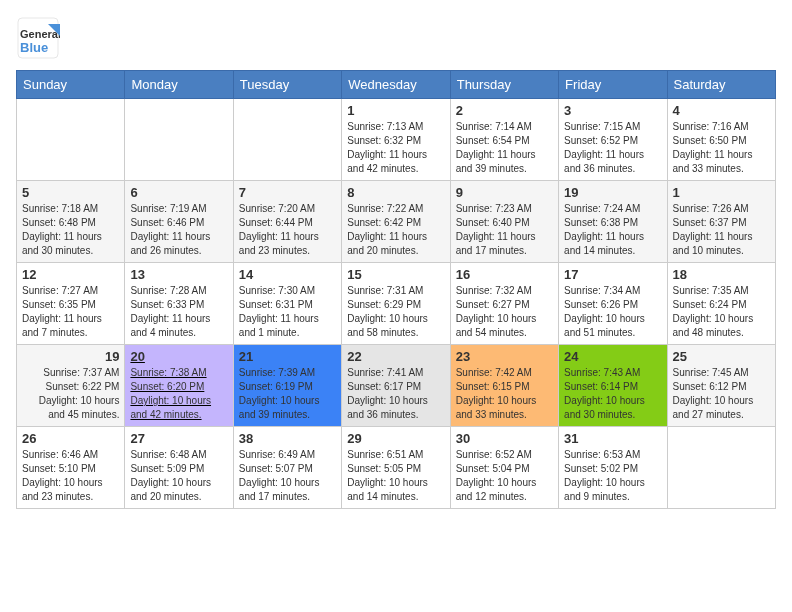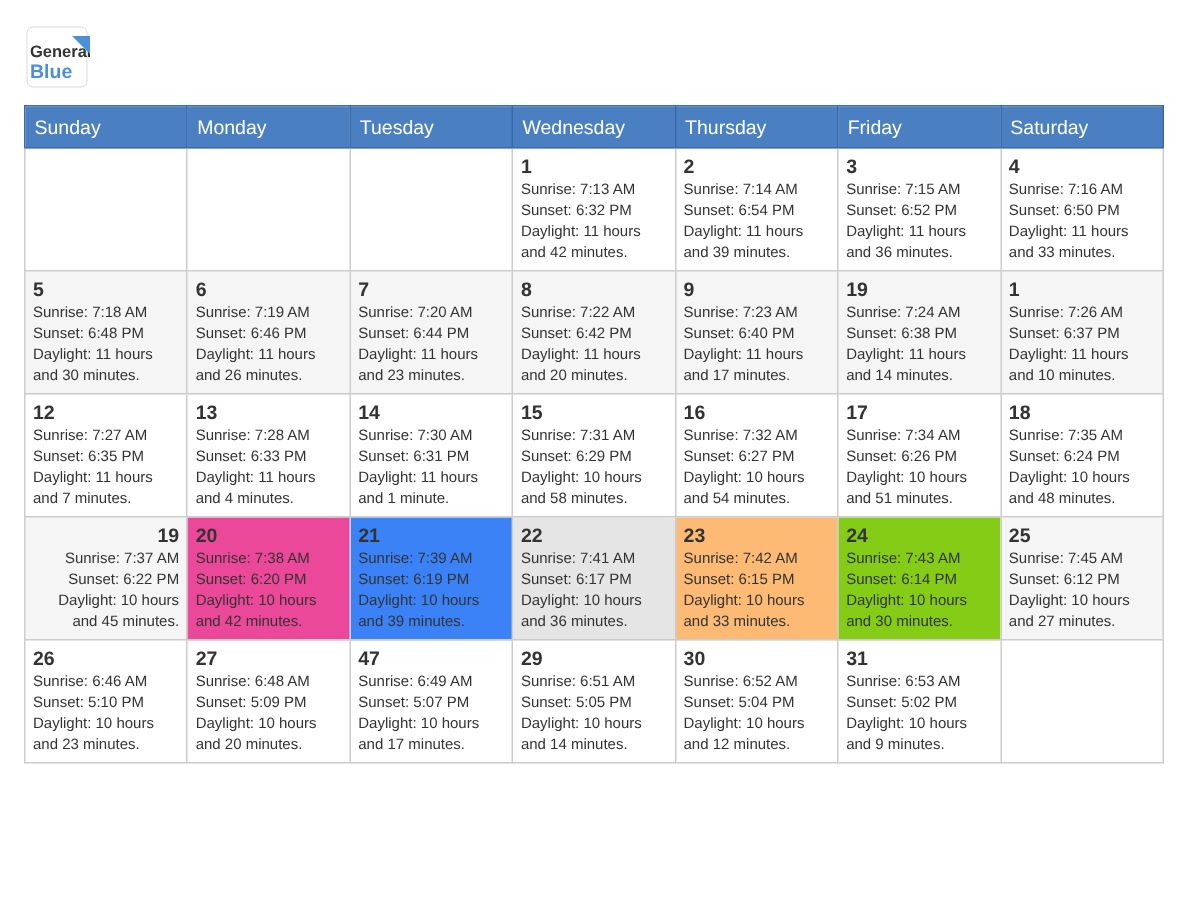--- a/index.html
+++ b/index.html
@@ -226,21 +226,21 @@
 Daylight: 10 hours and 48 minutes.</div>
         </td>
       </tr>
       <tr>
         <td style="background-color: rgb(245, 245, 245); text-align: right;">
           <span class="day-number">19</span>
           <div class="day-info">Sunrise: 7:37 AM
 Sunset: 6:22 PM
 Daylight: 10 hours and 45 minutes.</div>
         </td>
-        <td style="background-color: #ec4899;">
+        <td style="background-color: #c4b5fd; text-decoration: underline;">
           <span class="day-number">20</span>
           <div class="day-info">Sunrise: 7:38 AM
 Sunset: 6:20 PM
 Daylight: 10 hours and 42 minutes.</div>
         </td>
         <td style="background-color: #3b82f6;">
           <span class="day-number">21</span>
           <div class="day-info">Sunrise: 7:39 AM
 Sunset: 6:19 PM
 Daylight: 10 hours and 39 minutes.</div>
@@ -277,21 +277,21 @@
 Sunset: 5:10 PM
 Daylight: 10 hours and 23 minutes.</div>
         </td>
         <td>
           <span class="day-number">27</span>
           <div class="day-info">Sunrise: 6:48 AM
 Sunset: 5:09 PM
 Daylight: 10 hours and 20 minutes.</div>
         </td>
         <td>
-          <span class="day-number">47</span>
+          <span class="day-number">38</span>
           <div class="day-info">Sunrise: 6:49 AM
 Sunset: 5:07 PM
 Daylight: 10 hours and 17 minutes.</div>
         </td>
         <td>
           <span class="day-number">29</span>
           <div class="day-info">Sunrise: 6:51 AM
 Sunset: 5:05 PM
 Daylight: 10 hours and 14 minutes.</div>
         </td>

